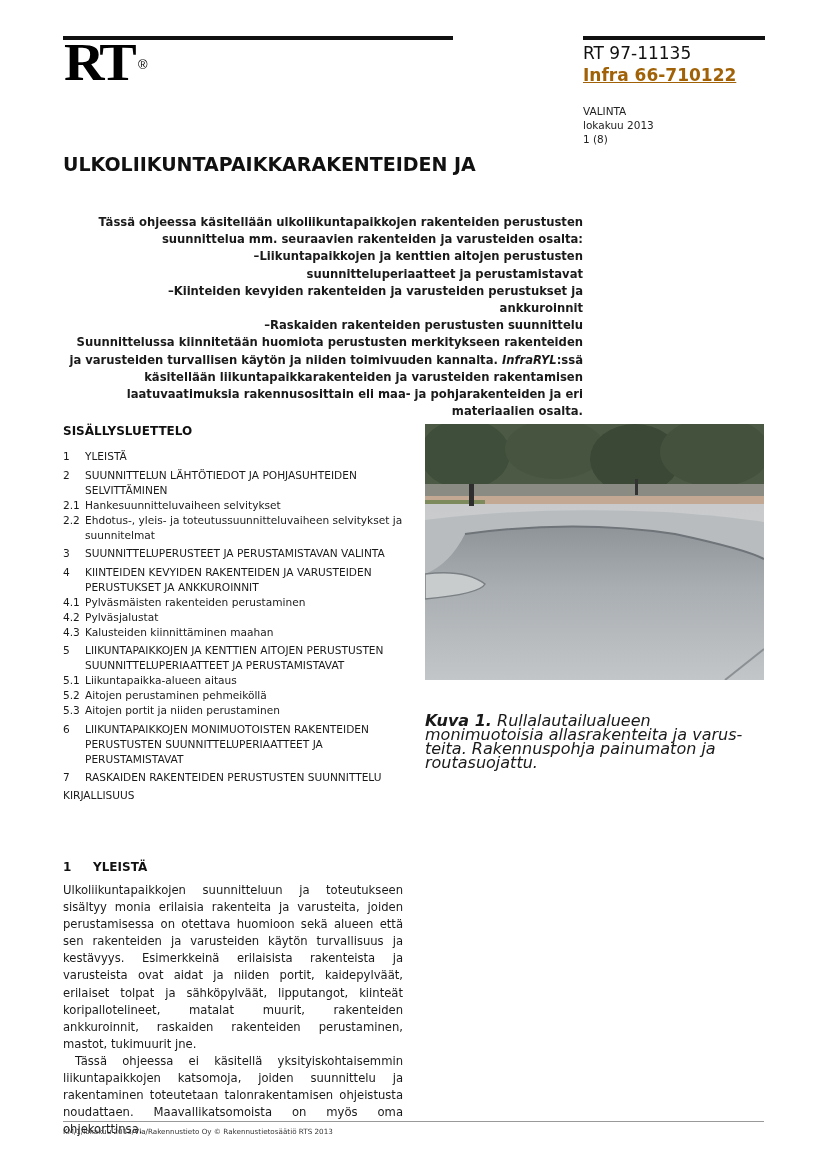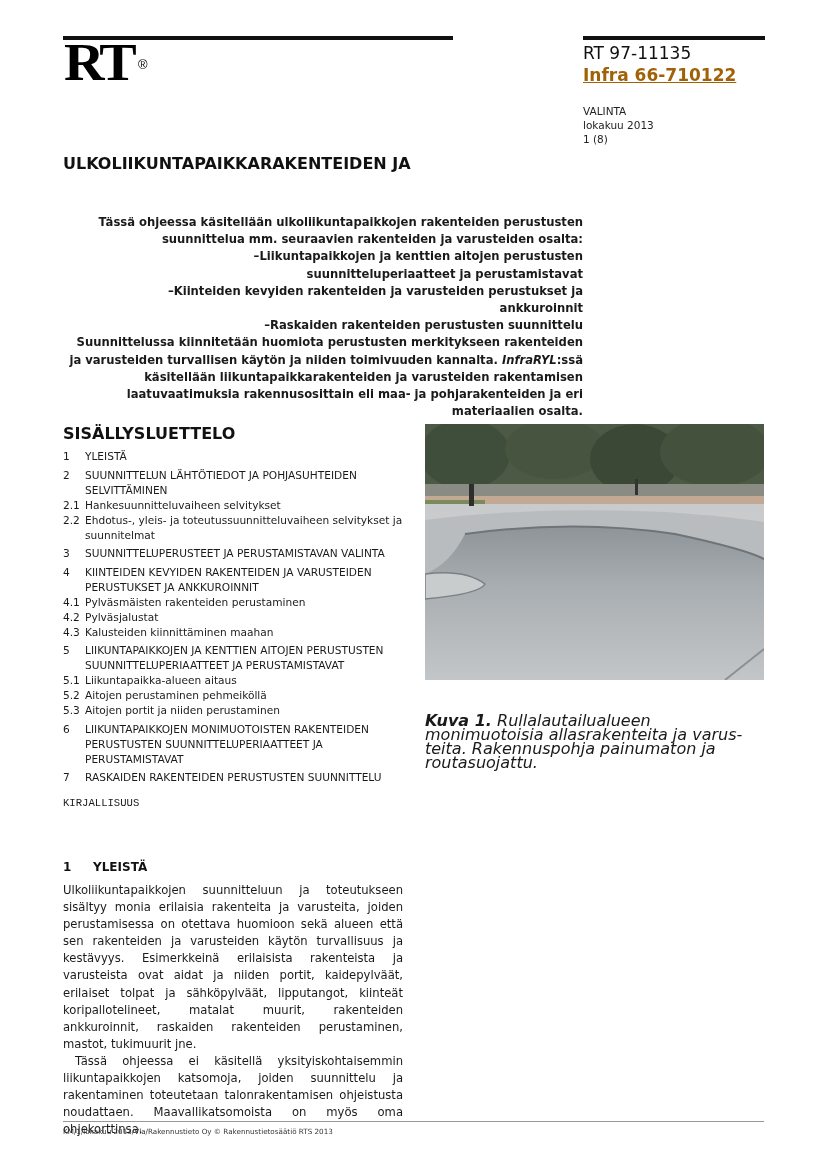--- a/index.html
+++ b/index.html
@@ -7,31 +7,31 @@
          font-family: "DejaVu Sans", "Liberation Sans", sans-serif; color: #1a1a1a; }
   .abs { position: absolute; }
   .topbar-left { left: 63px; top: 36px; width: 390px; height: 4px; background: #111; }
   .topbar-right { left: 583px; top: 36px; width: 182px; height: 4px; background: #111; }
   .logo { left: 64px; top: 40px; font-family: "Liberation Serif", serif; font-weight: 900;
           font-size: 52px; line-height: 46px; letter-spacing: -3px; color: #000; transform: scaleX(1.08); transform-origin: left; }
   .logo sup { font-family: "Liberation Sans", sans-serif; font-size: 12px; font-weight: normal; letter-spacing: 0; vertical-align: top; position: relative; top: 2px; left: 4px; }
   .docno { left: 583px; top: 42px; font-weight: normal; font-size: 17px; line-height: 22px; color: #111; }
   .docno2 { left: 583px; top: 64px; font-weight: bold; font-size: 17px; line-height: 22px; color: #a16207; text-decoration: underline; }
   .meta { left: 583px; top: 104px; font-size: 10.5px; line-height: 14px; color: #222; }
-  .title { left: 63px; top: 154px; font-weight: bold; font-size: 16px; line-height: 20px; color: #111; width: 520px; }
+  .title { left: 63px; top: 154px; font-weight: bold; font-size: 19px; line-height: 20px; color: #111; width: 520px; }
   .intro { left: 63px; top: 214px; width: 520px; font-weight: bold; font-size: 11.6px; line-height: 17.2px; color: #1a1a1a; text-align: right; }
   .intro .dash { display: block; padding-left: 12px; text-indent: -12px; margin-left: 32px; }
   .intro .dash .d { display: inline-block; width: 12px; text-indent: 0; }
-  .toc-head { left: 63px; top: 424px; font-weight: bold; font-size: 16px; color: #111; }
+  .toc-head { left: 63px; top: 424px; font-weight: bold; font-size: 12px; color: #111; }
   .toc { left: 63px; top: 449px; width: 345px; font-size: 10.6px; line-height: 15px; color: #1a1a1a; }
   .toc .row { display: flex; }
   .toc .row.gap { margin-top: 3.5px; }
   .toc .num { width: 22px; flex: none; }
   .toc .txt { flex: 1; }
-  .toc .solo { margin-top: 11px; font-family: Liberation Mono, monospace; }
+  .toc .solo { margin-top: 3px; }
   .sec1 { left: 63px; top: 860px; font-weight: bold; font-size: 12px; color: #111; }
   .sec1 .n { display: inline-block; width: 30px; }
   .body1 { left: 63px; top: 882px; width: 340px; font-size: 11.6px; line-height: 17.1px; color: #1a1a1a; text-align: justify; }
   .body1 p { margin: 0; }
   .body1 p.indent { text-indent: 12px; }
   .photo { left: 425px; top: 424px; width: 339px; height: 256px; overflow: hidden; background: #b9bdc0; }
   .caption { left: 425px; top: 714px; width: 345px; font-style: italic; font-size: 16px; line-height: 14px; color: #1a1a1a; }
   .caption b { font-style: italic; }
   .footer-rule { left: 63px; top: 1121px; width: 701px; height: 1px; background: #999; }
   .footer { left: 63px; top: 1127px; font-size: 7.2px; color: #333; }

